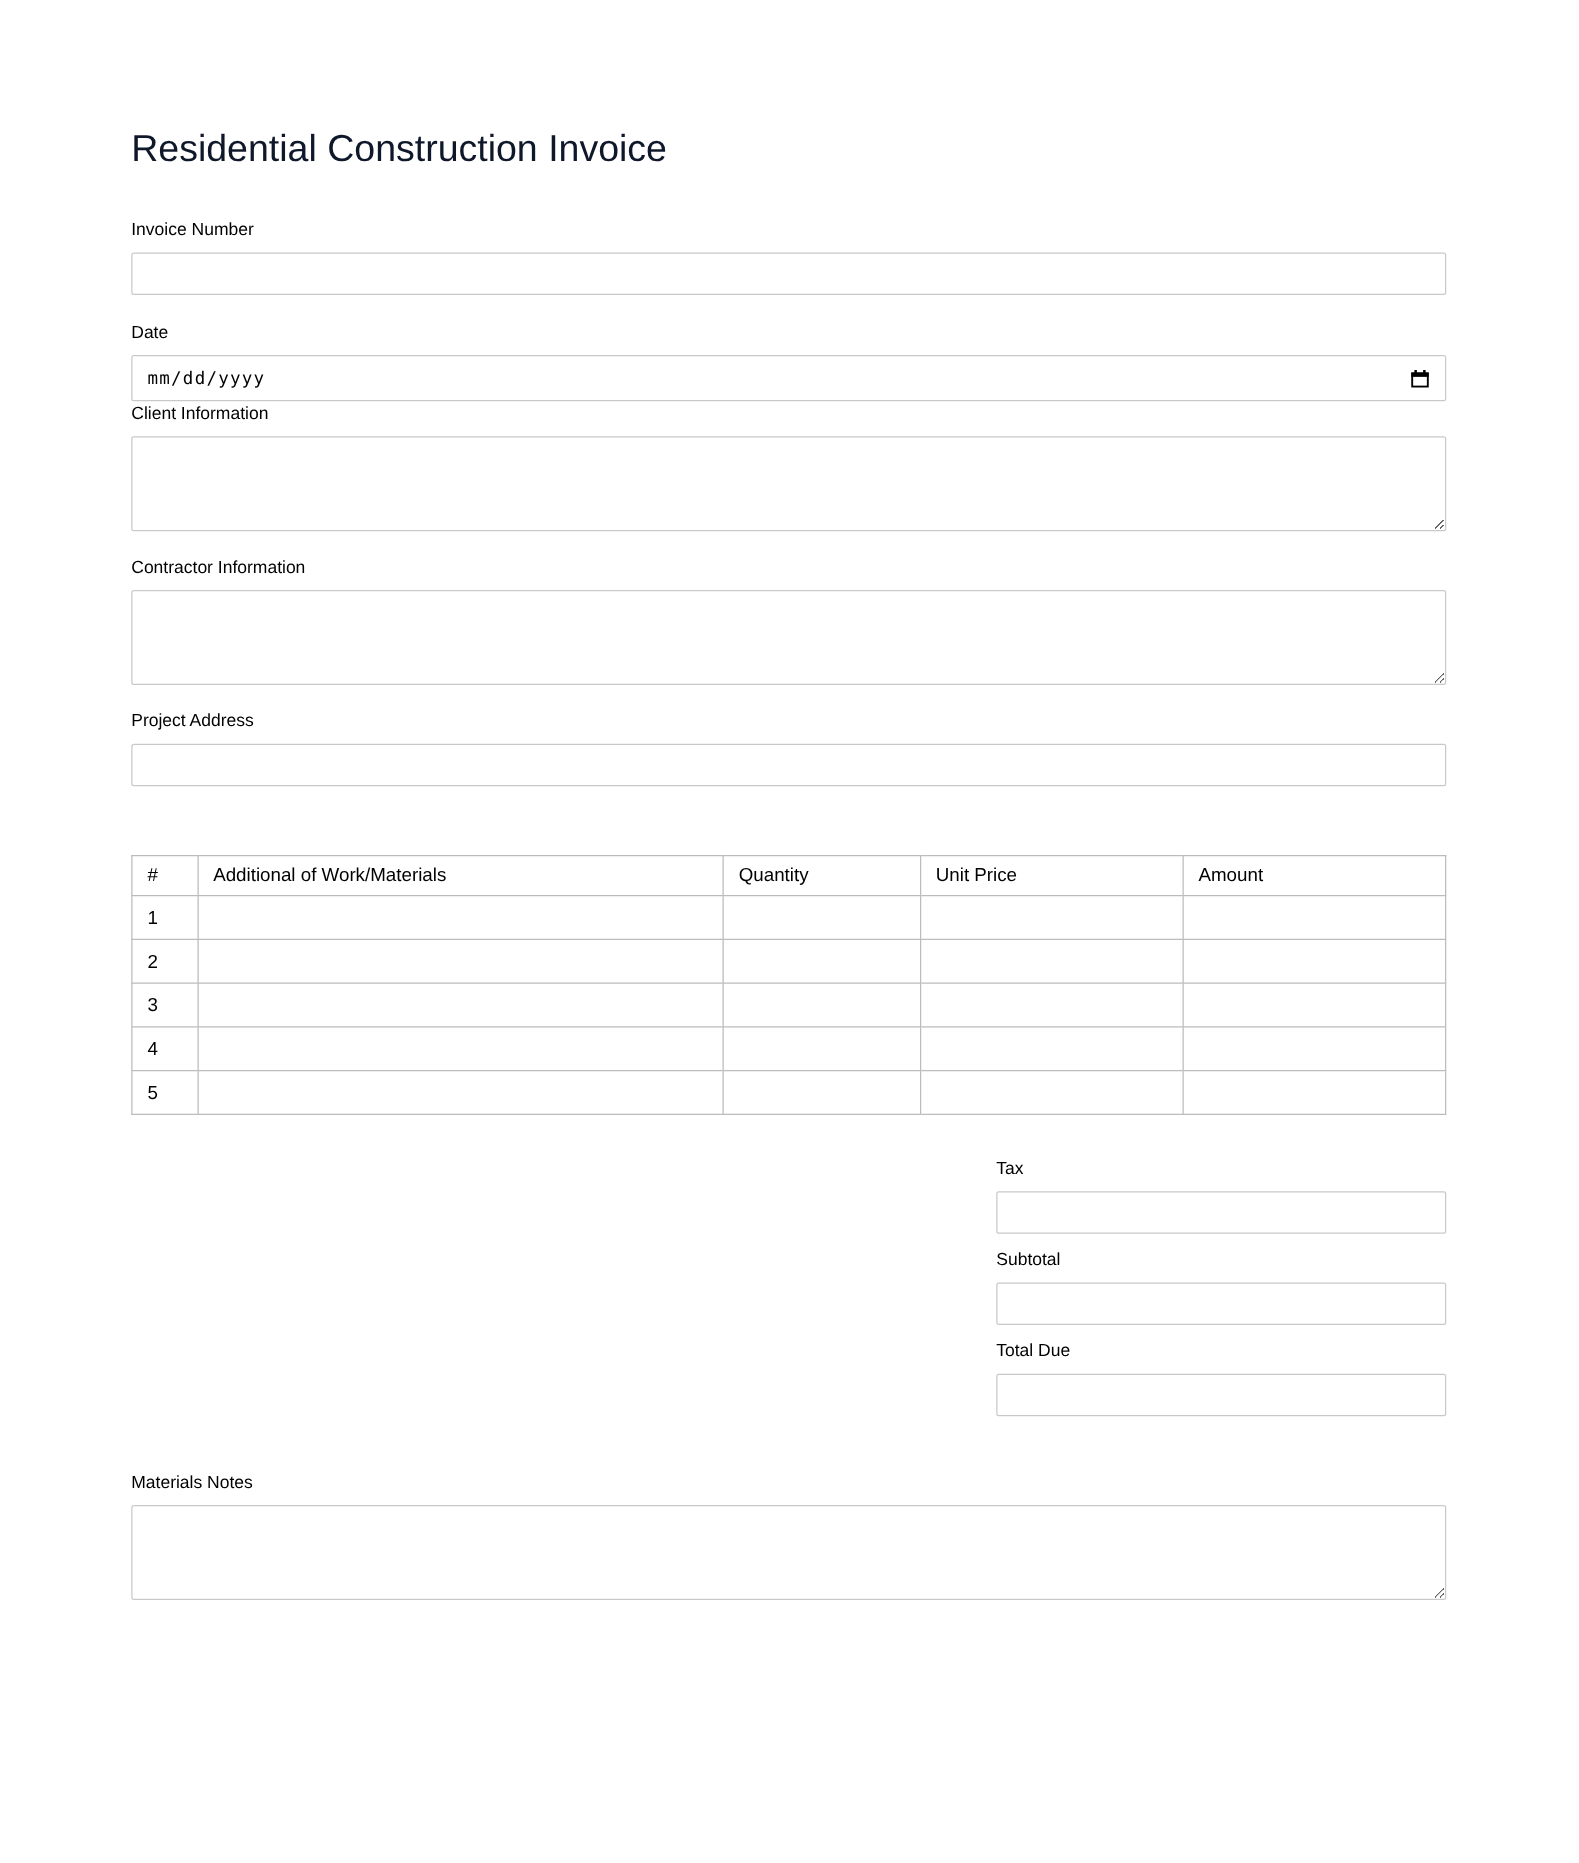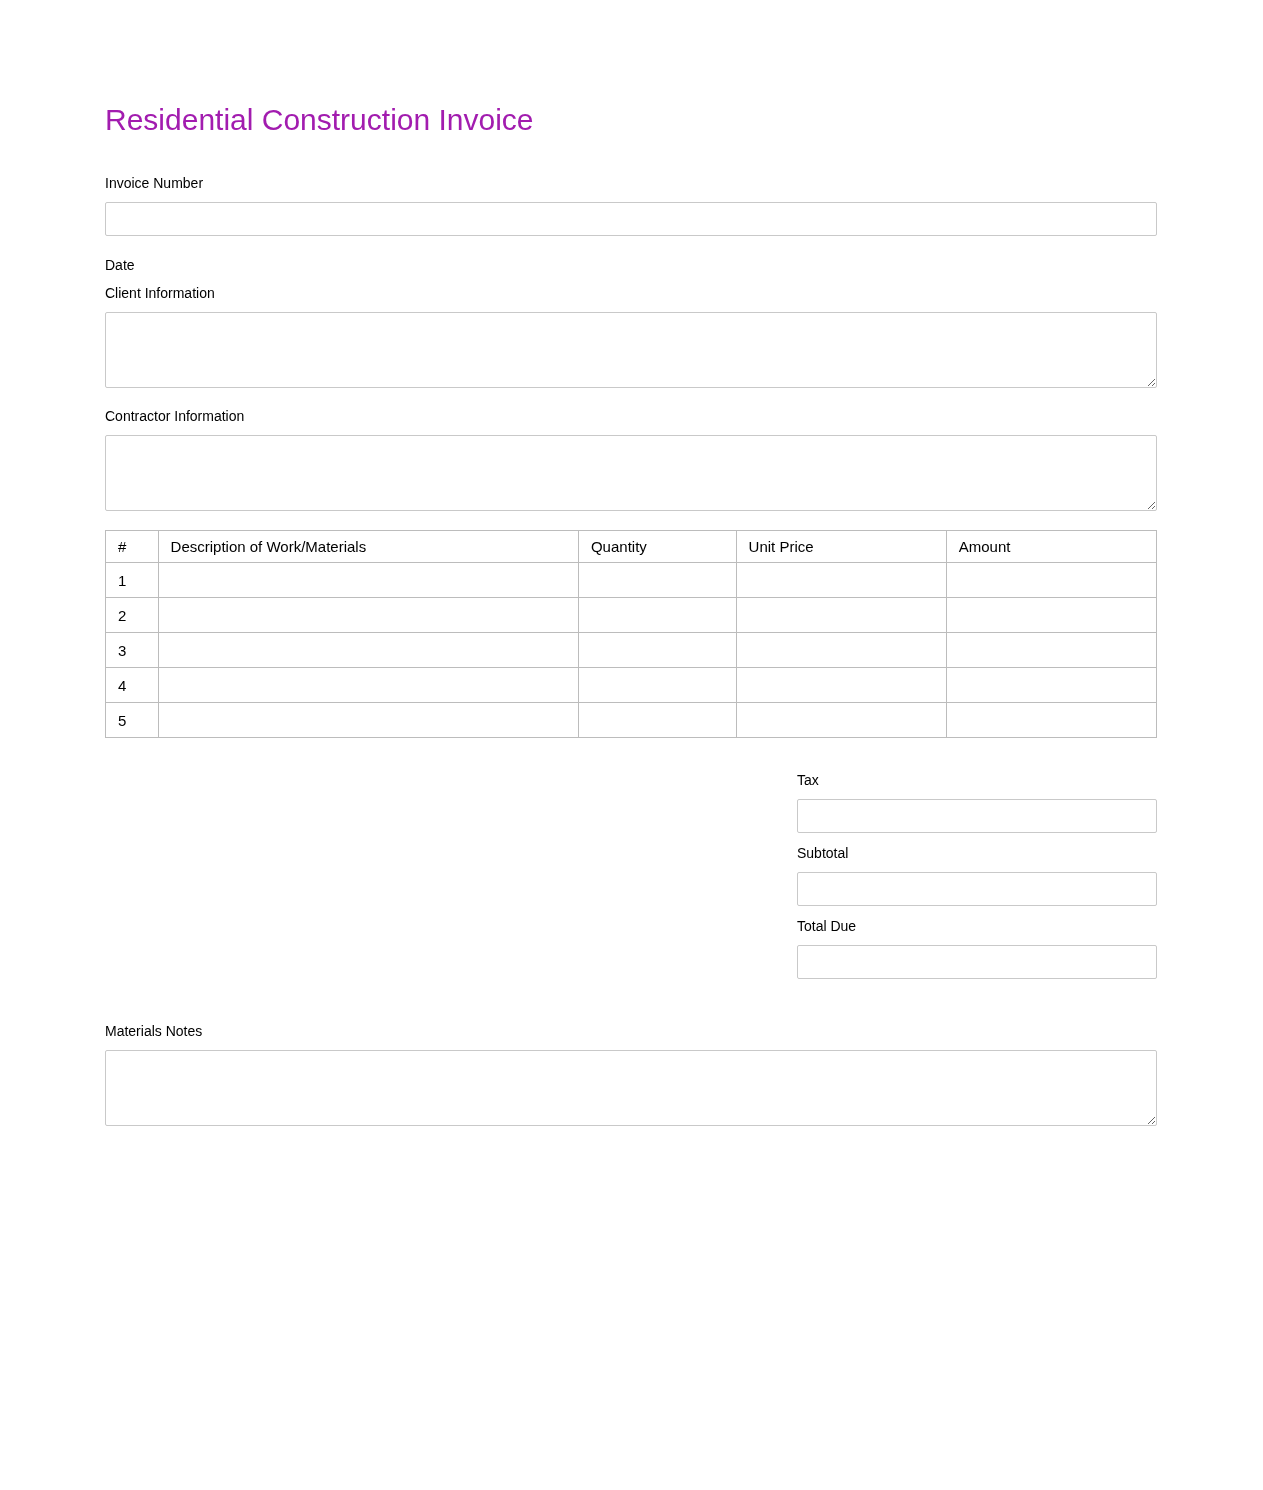--- a/index.html
+++ b/index.html
@@ -13,21 +13,21 @@
   body { width: 1263px; min-height: 1490px; }
   .container {
     width: 1052px;
     margin-left: 105px;
     padding-top: 103px;
   }
   h1.page-title {
     font-size: 30px;
     font-weight: 400;
     margin: 0 0 37px 0;
-    color: #a21caf;
+    color: #0f172a;
   }
   .field-label {
     display: block;
     font-size: 14px;
     line-height: 19px;
     margin-bottom: 9px;
     color: #000;
   }
   .text-input {
     display: block;
@@ -116,38 +116,53 @@
 
   <h1 class="page-title">Residential Construction Invoice</h1>
 
   <div class="mb-20">
     <label class="field-label">Invoice Number</label>
     <input type="text" class="text-input" value="" style="">
   </div>
 
   <div class="mb-52">
     <label class="field-label">Date</label>
+    <div class="date-input">
+      <span class="date-value">mm/dd/yyyy</span>
+      <span class="calendar-icon">
+        <svg width="16" height="16" viewBox="0 0 16 16">
+          <rect x="1.75" y="3.75" width="12.5" height="10.5" fill="none" stroke="#000" stroke-width="1.5"></rect>
+          <rect x="1" y="3" width="14" height="3.5" fill="#000"></rect>
+          <rect x="3.5" y="1" width="2" height="3" fill="#000"></rect>
+          <rect x="10.5" y="1" width="2" height="3" fill="#000"></rect>
+        </svg>
+      </span>
+    </div>
   </div>
 
   <div class="mb-19">
     <label class="field-label">Client Information</label>
     <textarea class="area-input" style=""></textarea>
   </div>
 
   <div class="mb-19">
     <label class="field-label">Contractor Information</label>
     <textarea class="area-input" style=""></textarea>
   </div>
 
+  <div class="mb-55">
+    <label class="field-label">Project Address</label>
+    <input type="text" class="text-input" value="" style="">
+  </div>
 
   <table class="items-table">
     <thead>
       <tr>
         <th class="col-num">#</th>
-        <th class="col-desc">Description of Work/Materials</th>
+        <th class="col-desc">Additional of Work/Materials</th>
         <th class="col-qty">Quantity</th>
         <th class="col-price">Unit Price</th>
         <th class="col-amount">Amount</th>
       </tr>
     </thead>
     <tbody>
       <tr>
         <td>1</td>
         <td></td>
         <td></td>

